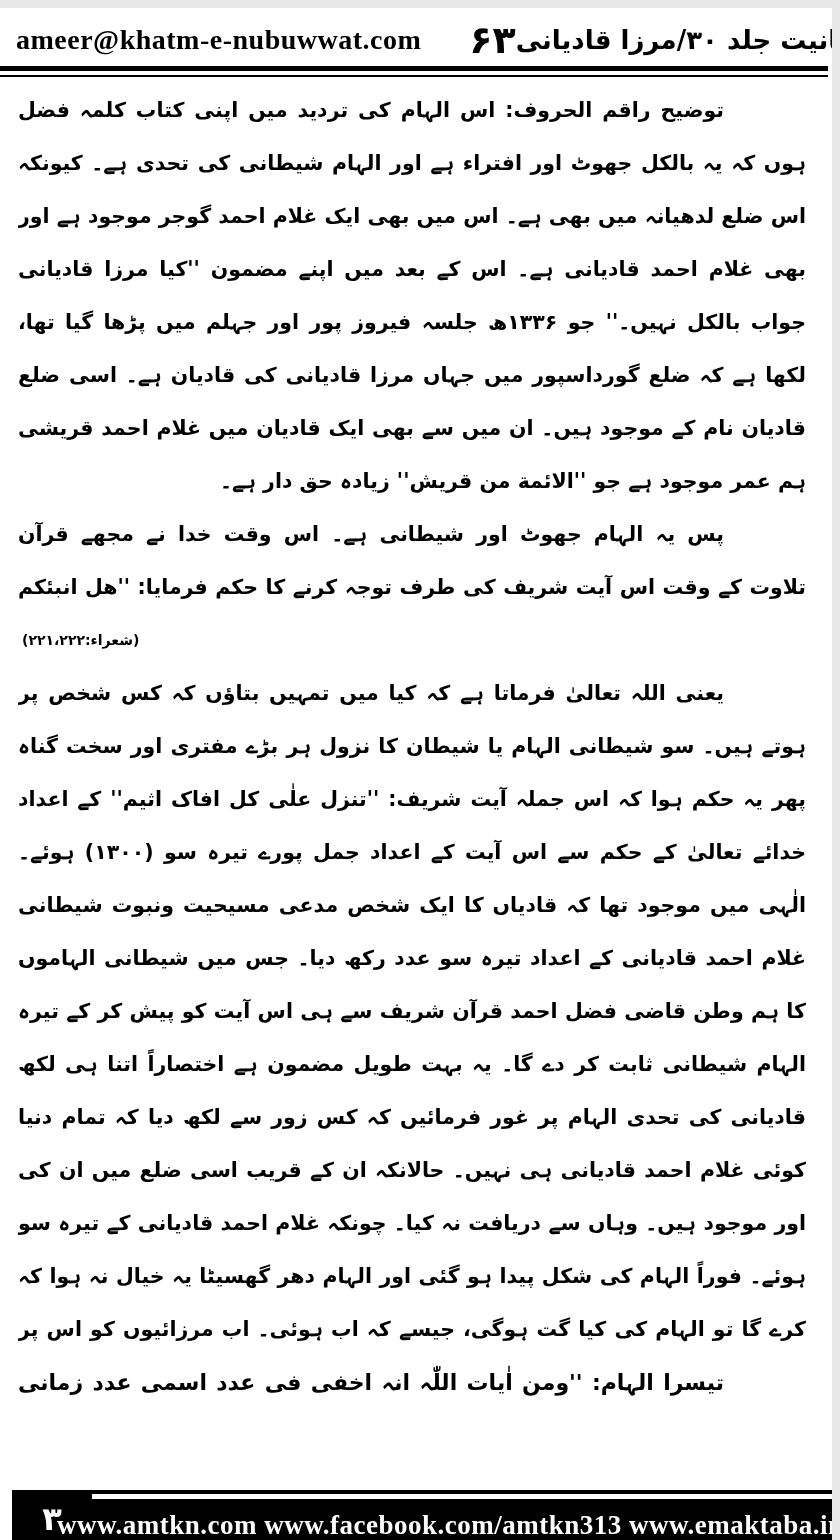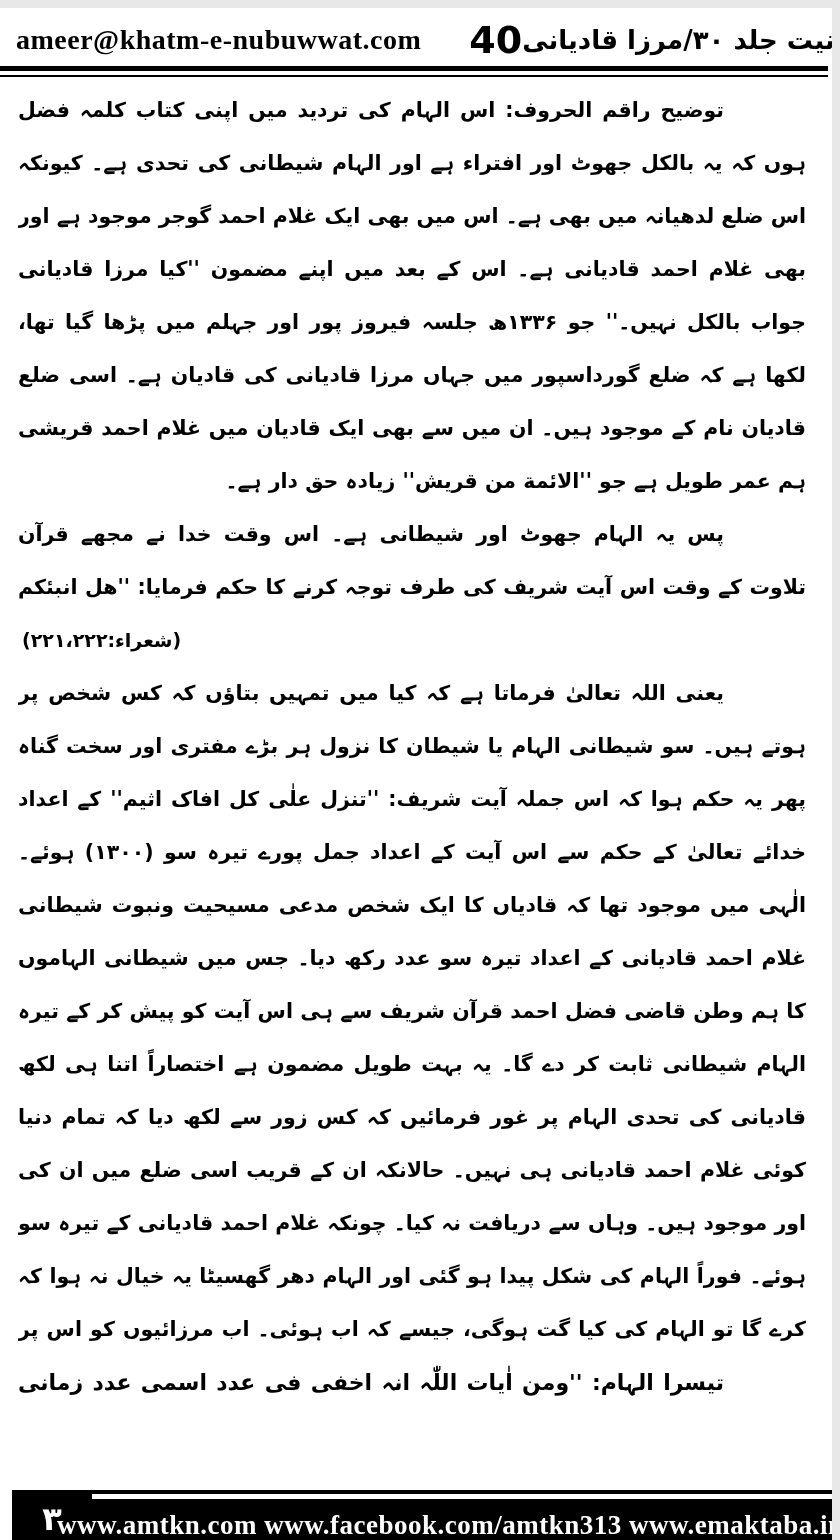--- a/index.html
+++ b/index.html
@@ -39,21 +39,21 @@
     white-space:normal;
   }
   .line.indent{padding-right:82px;}
   .line.last{text-align-last:auto;}
   .line.quote{font-size:22px;}
   .verse{
     position:relative;height:53px;line-height:53px;overflow:hidden;
     font-weight:bold;font-size:24px;text-align:center;
   }
   .verse .ref{
-    position:absolute;left:4px;top:0;font-size:19px;font-weight:bold;
+    position:absolute;left:4px;top:0;font-size:14px;font-weight:bold;
   }
   
   .footer{
     position:absolute;left:0;right:0;bottom:0;height:58px;direction:ltr;
   }
   .footer-pagebox{
     position:absolute;left:20px;top:0;width:80px;height:58px;background:#000;
     display:flex;align-items:center;justify-content:center;
   }
   .footer-pagebox .num{
@@ -74,34 +74,34 @@
     font-size:27px;white-space:nowrap;letter-spacing:0.5px;
   }
 </style>
 </head>
 <body>
 
 <div class="page">
 
   <div class="header">
     <span class="header-email">ameer@khatm-e-nubuwwat.com</span>
-    <span class="header-pageno">40</span>
+    <span class="header-pageno">۶۳</span>
     <span class="header-title">محاسبہ قادیانیت جلد ۳۰/مرزا قادیانی</span>
   </div>
   <div class="header-rule"></div>
 
   <div class="body-text">
       <div class="line indent">توضیح راقم الحروف: اس الہام کی تردید میں اپنی کتاب کلمہ فضل رحمانی میں لکھ چکا</div>
       <div class="line">ہوں کہ یہ بالکل جھوٹ اور افتراء ہے اور الہام شیطانی کی تحدی ہے۔ کیونکہ ایک گاؤں قادیان</div>
       <div class="line">اس ضلع لدھیانہ میں بھی ہے۔ اس میں بھی ایک غلام احمد گوجر موجود ہے اور نمبردار بھی ہے۔ وہ</div>
       <div class="line">بھی غلام احمد قادیانی ہے۔ اس کے بعد میں اپنے مضمون ''کیا مرزا قادیانی مسلمان تھا؟</div>
       <div class="line">جواب بالکل نہیں۔'' جو ۱۳۳۶ھ جلسہ فیروز پور اور جہلم میں پڑھا گیا تھا، تحقیقات کامل کر کے</div>
       <div class="line">لکھا ہے کہ ضلع گورداسپور میں جہاں مرزا قادیانی کی قادیان ہے۔ اسی ضلع میں دو گاؤں اور</div>
       <div class="line">قادیان نام کے موجود ہیں۔ ان میں سے بھی ایک قادیان میں غلام احمد قریشی مرزا قادیانی کا</div>
-      <div class="line last">ہم عمر طویل ہے جو ''الائمة من قریش'' زیادہ حق دار ہے۔</div>
+      <div class="line last">ہم عمر موجود ہے جو ''الائمة من قریش'' زیادہ حق دار ہے۔</div>
       <div class="line indent last">پس یہ الہام جھوٹ اور شیطانی ہے۔ اس وقت خدا نے مجھے قرآن شریف کی</div>
       <div class="line">تلاوت کے وقت اس آیت شریف کی طرف توجہ کرنے کا حکم فرمایا: ''ھل انبئکم علی من</div>
       <div class="verse"><span class="ref">(شعراء:۲۲۱،۲۲۲)</span></div>
       <div class="line indent">یعنی اللہ تعالیٰ فرماتا ہے کہ کیا میں تمہیں بتاؤں کہ کس شخص پر شیطانوں کے الہام</div>
       <div class="line">ہوتے ہیں۔ سو شیطانی الہام یا شیطان کا نزول ہر بڑے مفتری اور سخت گناہ گار پر ہوتا ہے اور</div>
       <div class="line">پھر یہ حکم ہوا کہ اس جملہ آیت شریف: ''تنزل علٰی کل افاک اثیم'' کے اعداد نکال، سو</div>
       <div class="line">خدائے تعالیٰ کے حکم سے اس آیت کے اعداد جمل پورے تیرہ سو (۱۳۰۰) ہوئے۔ چونکہ علم</div>
       <div class="line">الٰہی میں موجود تھا کہ قادیاں کا ایک شخص مدعی مسیحیت ونبوت شیطانی الہام کے ذریعہ اپنے نام</div>
       <div class="line">غلام احمد قادیانی کے اعداد تیرہ سو عدد رکھ دیا۔ جس میں شیطانی الہاموں کا ذکر ہے اور یہ بھی اس</div>
       <div class="line">کا ہم وطن قاضی فضل احمد قرآن شریف سے ہی اس آیت کو پیش کر کے تیرہ سو کا عدد پورا کر کے</div>

